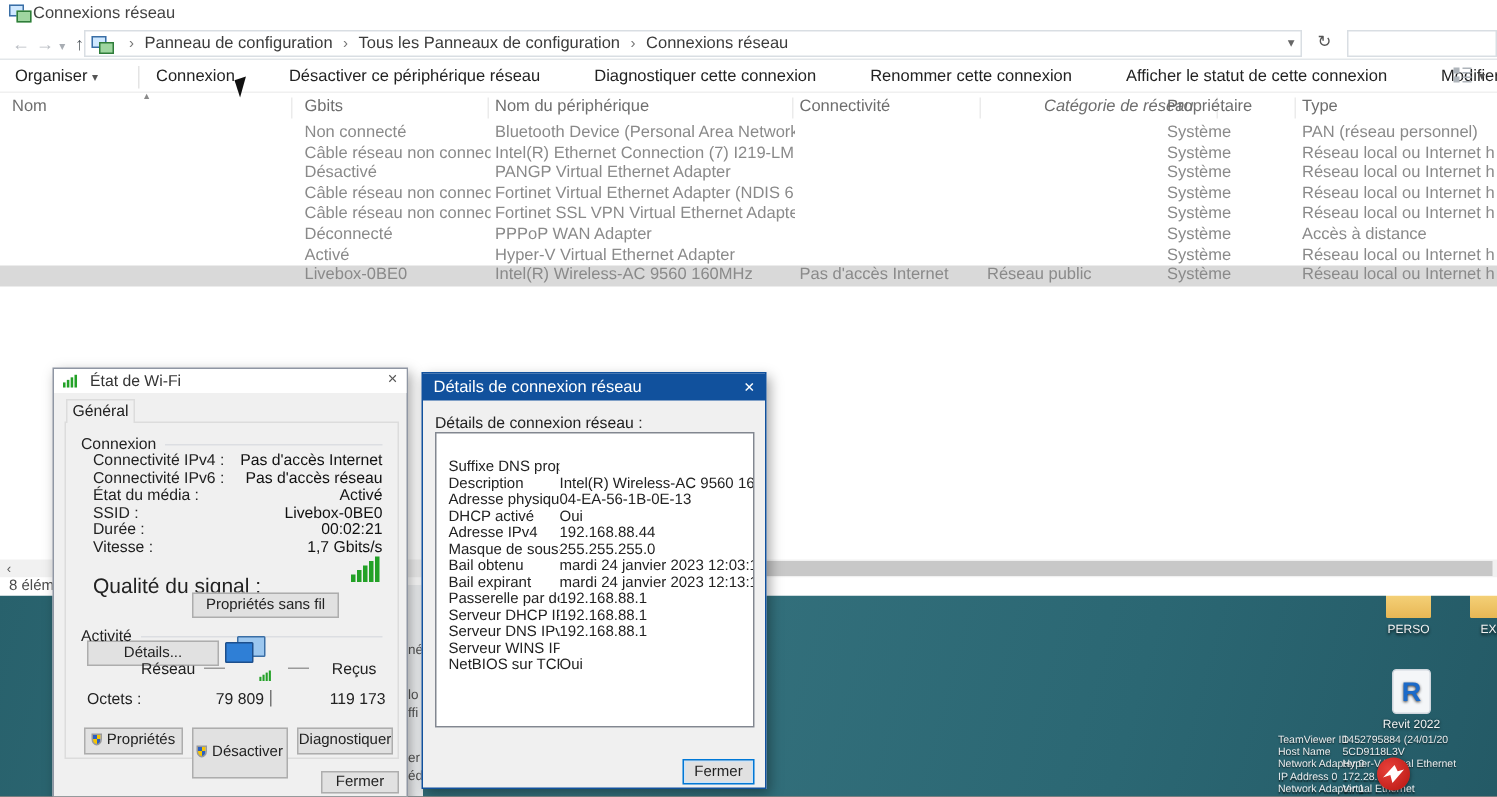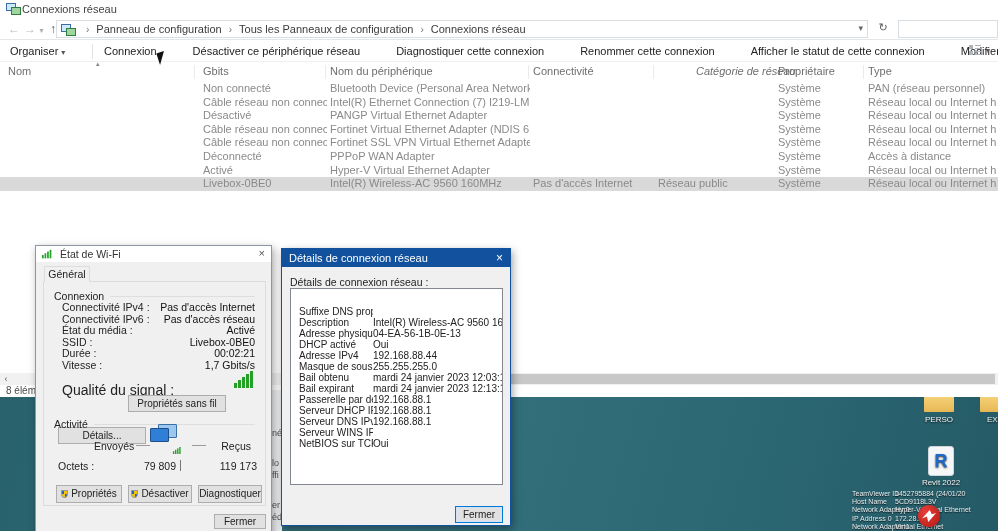--- a/index.html
+++ b/index.html
@@ -122,21 +122,21 @@
   .pcs .mini { position:absolute; right:2px; bottom:0; transform:scale(.7); transform-origin:right bottom; }
   .octets { position:absolute; left:0; right:0; top:178px; height:12px; font-size:10.5px; color:#222; }
   .octets .lab { position:absolute; left:14px; }
   .octets .sent { position:absolute; left:70px; width:62px; text-align:right; }
   .octets .recv { position:absolute; right:8px; width:62px; text-align:right; }
   .octets .tick { position:absolute; left:136px; top:0px; width:1px; height:11px; background:#777; }
   .uac { display:inline-block; width:7px; height:8px; margin-right:3px; vertical-align:-1px;
      background:conic-gradient(#f6c500 0 25%, #2b5fc1 0 50%, #f6c500 0 75%, #2b5fc1 0);
      border-radius:0 0 50% 50% / 0 0 55% 55%; border:1px solid #9a9a9a; }
   .btn-props { position:absolute; left:12px; top:203px; width:66px; height:18px; line-height:16px; }
-  .btn-disable { position:absolute; left:84px; top:203px; width:64px; height:18px; line-height:16px; }
+  .btn-disable { position:absolute; left:84px; top:203px; width:64px; height:34px; line-height:16px; }
   .btn-diag { position:absolute; left:154px; top:203px; width:64px; height:18px; line-height:16px; }
   .wifi-close { position:absolute; left:178px; top:268px; width:52px; height:15px; line-height:13px; }
   
   .details-dialog { position:absolute; left:281px; top:248px; width:230px; height:278px; background:#f0f0f0; border:1px solid var(--accent_blue,#11519d); z-index:5; box-shadow:2px 3px 8px rgba(0,0,0,.35); }
   .dd-title { position:absolute; left:0; top:0; right:0; height:18px; background:var(--accent_blue,#11519d); }
   .dd-title .t { position:absolute; left:7px; top:3px; font-size:11px; color:#fff; }
   .dd-title .x { position:absolute; right:7px; top:2px; font-size:12px; color:#fff; }
   .dd-label { position:absolute; left:8px; top:27px; font-size:10.5px; color:#222; }
   .listbox { position:absolute; left:8px; top:39px; width:213px; height:197px; background:#fff; border:1px solid #828790; overflow:hidden; }
   .lb-head { position:absolute; left:0; top:2px; right:0; height:13px; font-size:10px; color:#222; border-bottom:1px solid #f0f0f0; }
@@ -383,21 +383,21 @@
         </div>
         </div>
       <span class="quality-label">Qualité du signal :</span>
       <span class="bars-lg quality-bars"></span>
       <button class="btn btn-details">Détails...</button>
       <button class="btn btn-wprops">Propriétés sans fil</button>
       <div class="grp" style="top:136px;">
           <span>Activité</span>
           <span class="line"></span>
         </div>
-      <span class="act-env">Envoyés</span>
+      <span class="act-env">Réseau</span>
       <span class="act-rec">Reçus</span>
       <span class="dash d1"></span>
       <span class="dash d2"></span>
       <div class="pcs">
           <span class="mini bars-sm"></span>
         </div>
       <div class="octets">
         <span class="lab">Octets :</span>
         <span class="sent">79 809</span>
         <span class="tick"></span>

